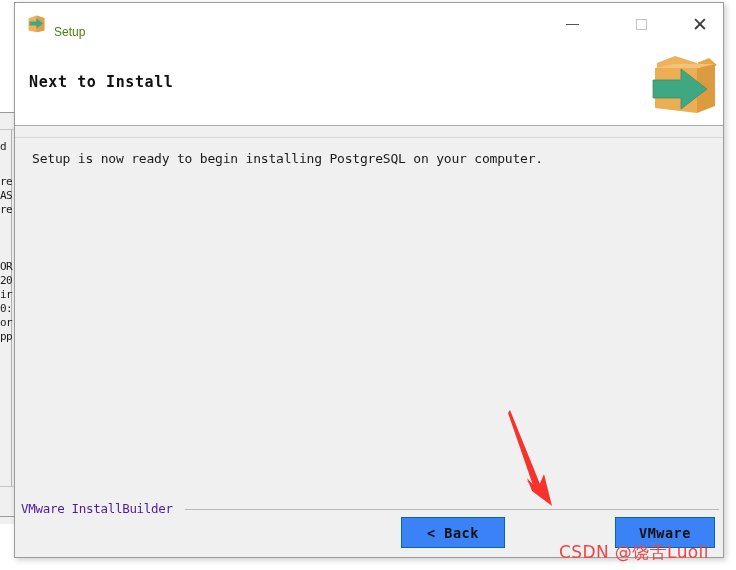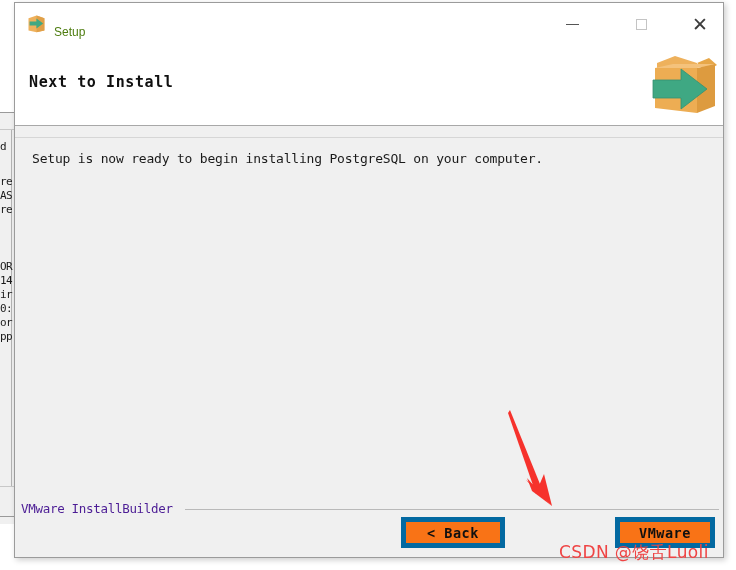--- a/index.html
+++ b/index.html
@@ -210,22 +210,22 @@
     left: 0;
     top: 26px;
     width: 708px;
     height: 34px;
   }
   .btn {
     position: absolute;
     top: 0;
     width: 104px;
     height: 31px;
-    background: #f97316;
-    border: 5px solid #0369a1;
+    background: #3b82f6;
+    border: 1px solid #0369a1;
     box-sizing: border-box;
     font-family: "DejaVu Sans Mono", "Liberation Mono", monospace;
     font-size: 13.5px;
     font-weight: bold;
     color: #101010;
     display: flex;
     align-items: center;
     justify-content: center;
     letter-spacing: 0.5px;
     cursor: default;
@@ -270,21 +270,21 @@
     <div class="bg-topline"></div>
     <div class="bg-midline1"></div>
     <div class="bg-window-innerline"></div>
     <div class="bg-midline2"></div>
     <div class="bg-botline"></div>
     <div class="bg-frag" style="top:28px;">d</div>
     <div class="bg-frag" style="top:63px;">re</div>
     <div class="bg-frag" style="top:77px;">AS</div>
     <div class="bg-frag" style="top:91px;">re</div>
     <div class="bg-frag" style="top:148px;">OR</div>
-    <div class="bg-frag" style="top:162px;">14</div>
+    <div class="bg-frag" style="top:162px;">20</div>
     <div class="bg-frag" style="top:176px;">ir</div>
     <div class="bg-frag" style="top:190px;">0:</div>
     <div class="bg-frag" style="top:204px;">or</div>
     <div class="bg-frag" style="top:218px;">pp</div>
   </div>
 
   <div class="dialog">
 
     <div class="titlebar">
 

